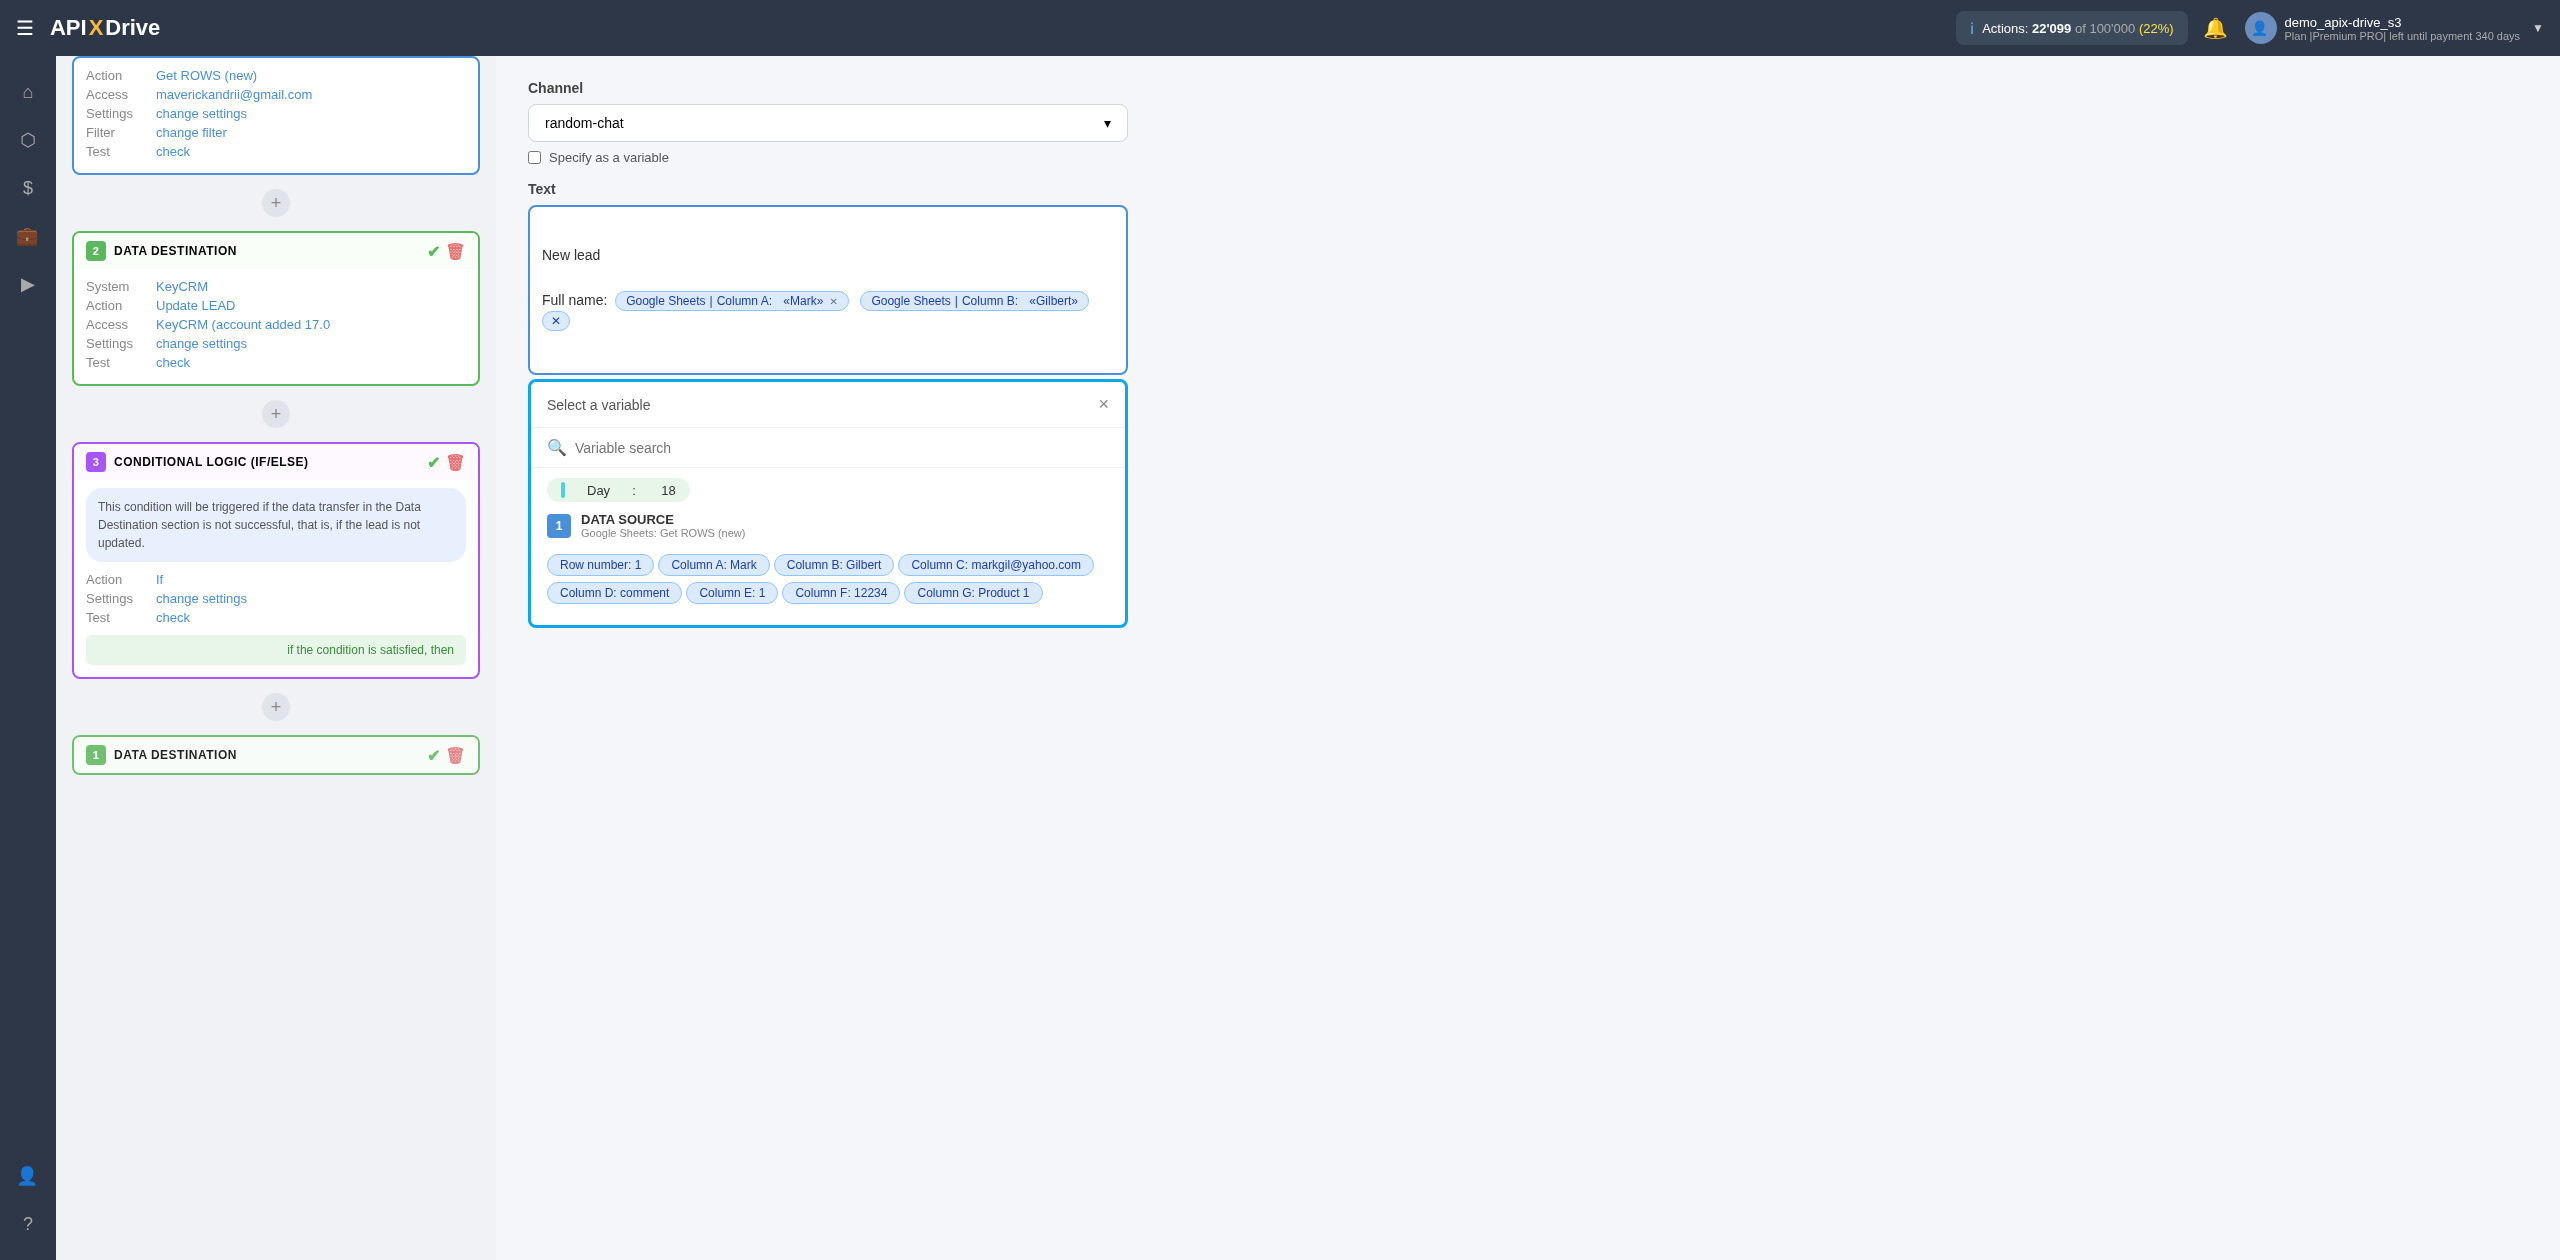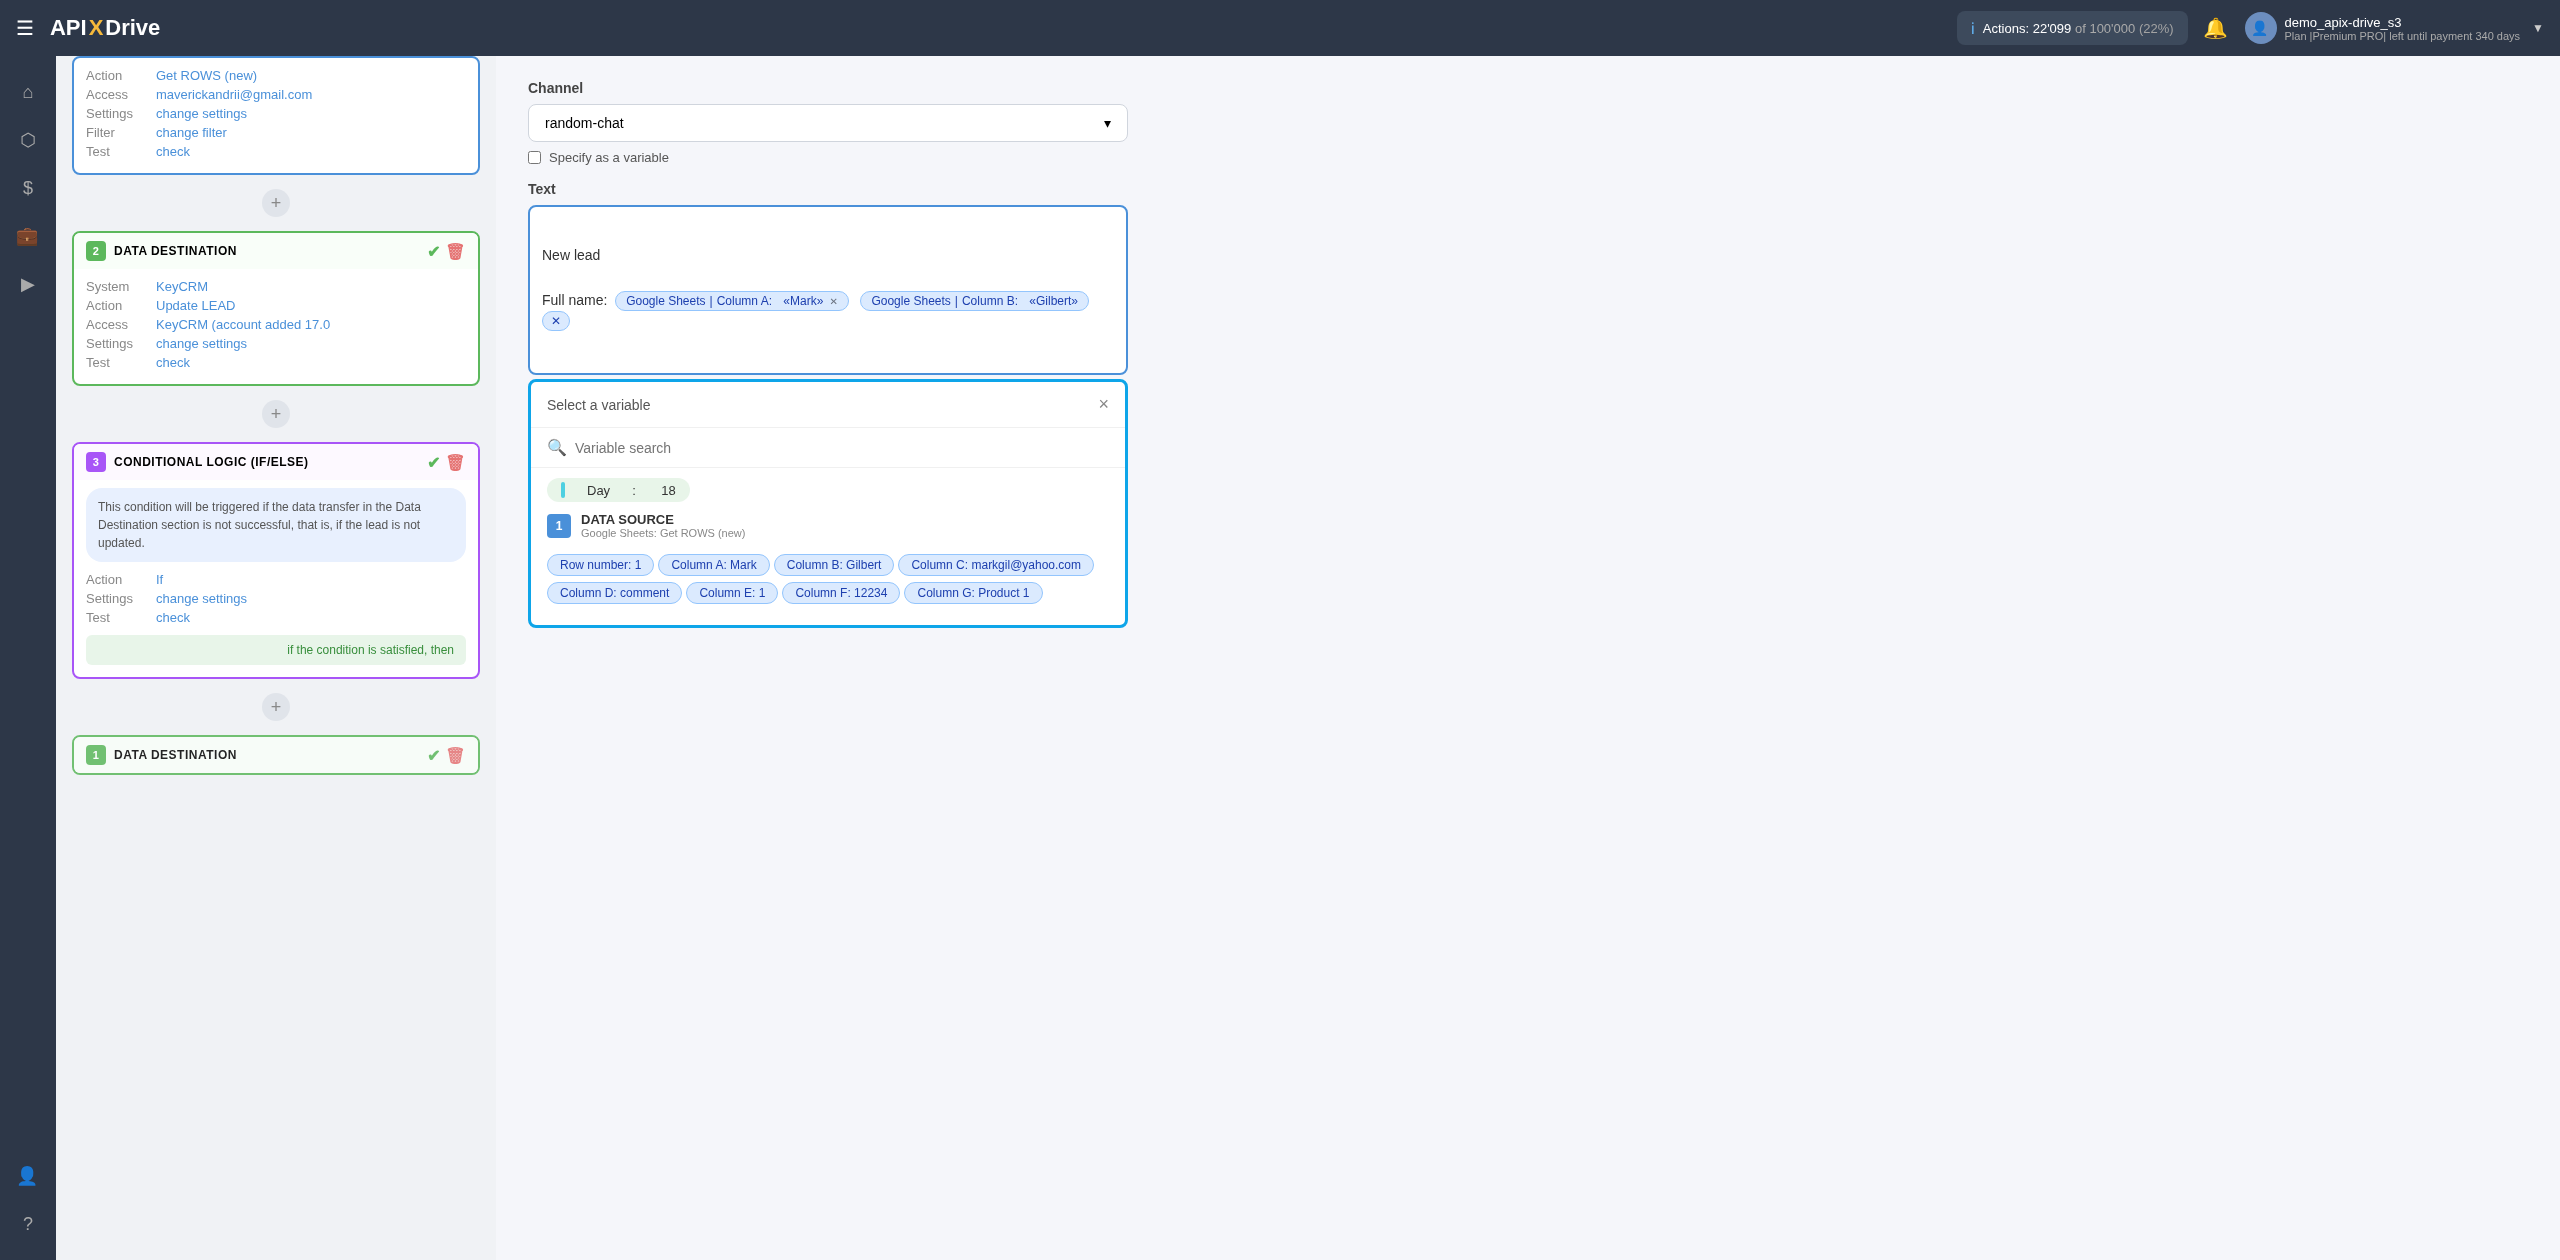--- a/index.html
+++ b/index.html
@@ -284,24 +284,24 @@
   <div class="logo">
     <span>API</span>
       <span style="color:#f6b93b">X</span>
       <span>Drive</span>
   </div>
   <div class="topbar-spacer"></div>
   <div class="actions-badge">
     <span class="info-icon">ℹ</span>
     <span class="actions-text">
       <span>Actions:</span>
-      <span style="color:#fff;font-weight:400">22'099</span>
+      <span style="color:#fff;font-weight:700">22'099</span>
       <span style="color:#aaa">of</span>
       <span style="color:#aaa">100'000</span>
-      <span style="color:#a3a3a3">(22%)</span>
+      <span style="color:#fde047">(22%)</span>
     </span>
   </div>
   <button class="bell-btn">🔔</button>
   <div class="user-section">
     <div class="user-avatar">👤</div>
     <div class="user-info">
       <div>demo_apix-drive_s3</div>
       <div style="color:#aaa;font-size:11px">Plan |Premium PRO| left until payment 340 days</div>
     </div>
     <span class="chevron-down">▼</span>

